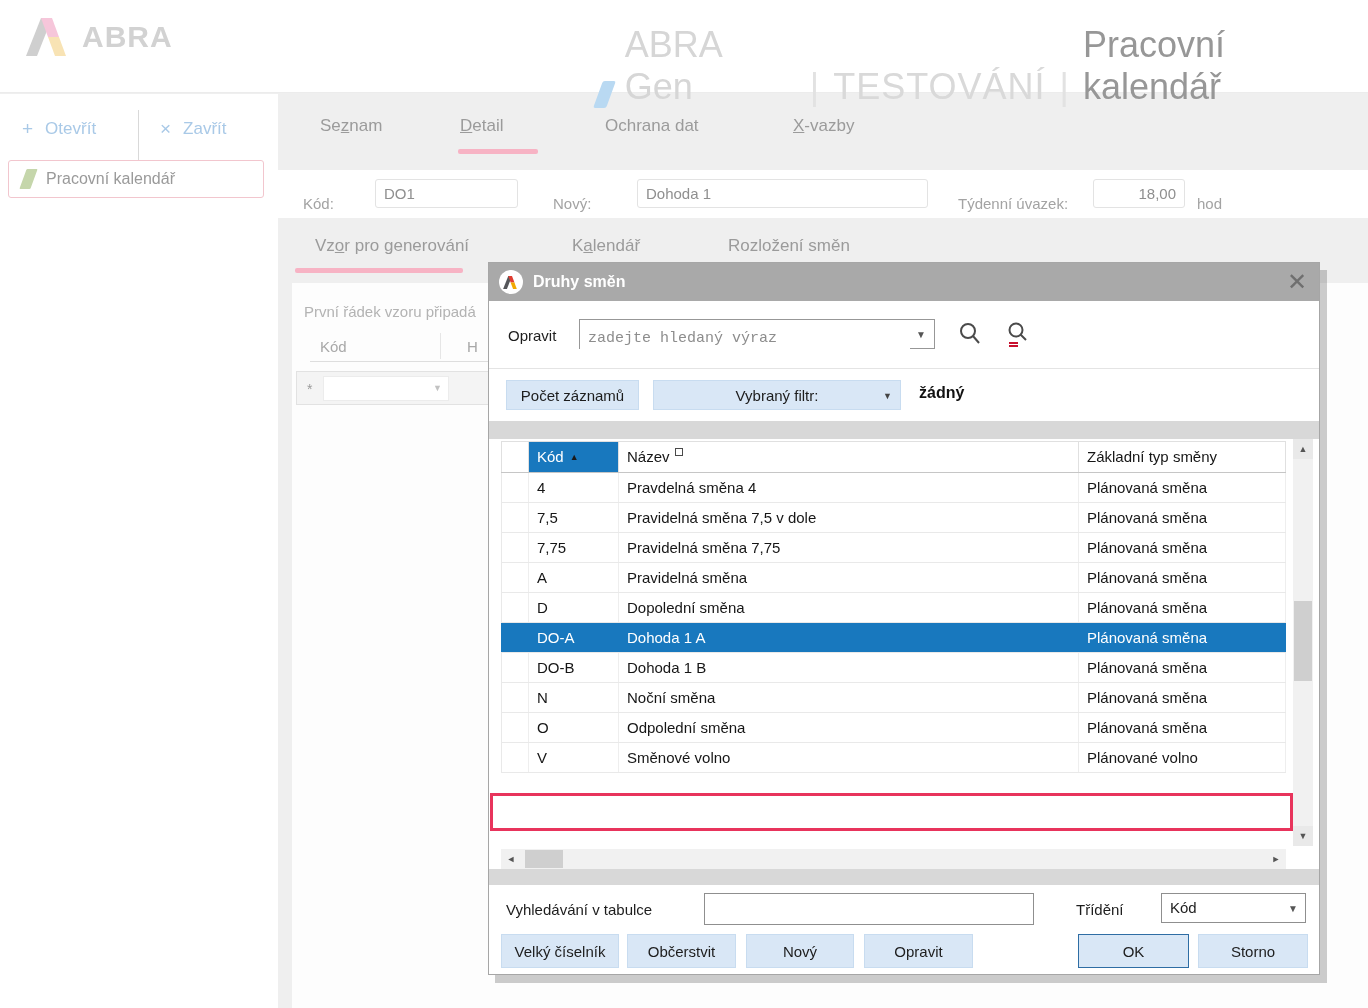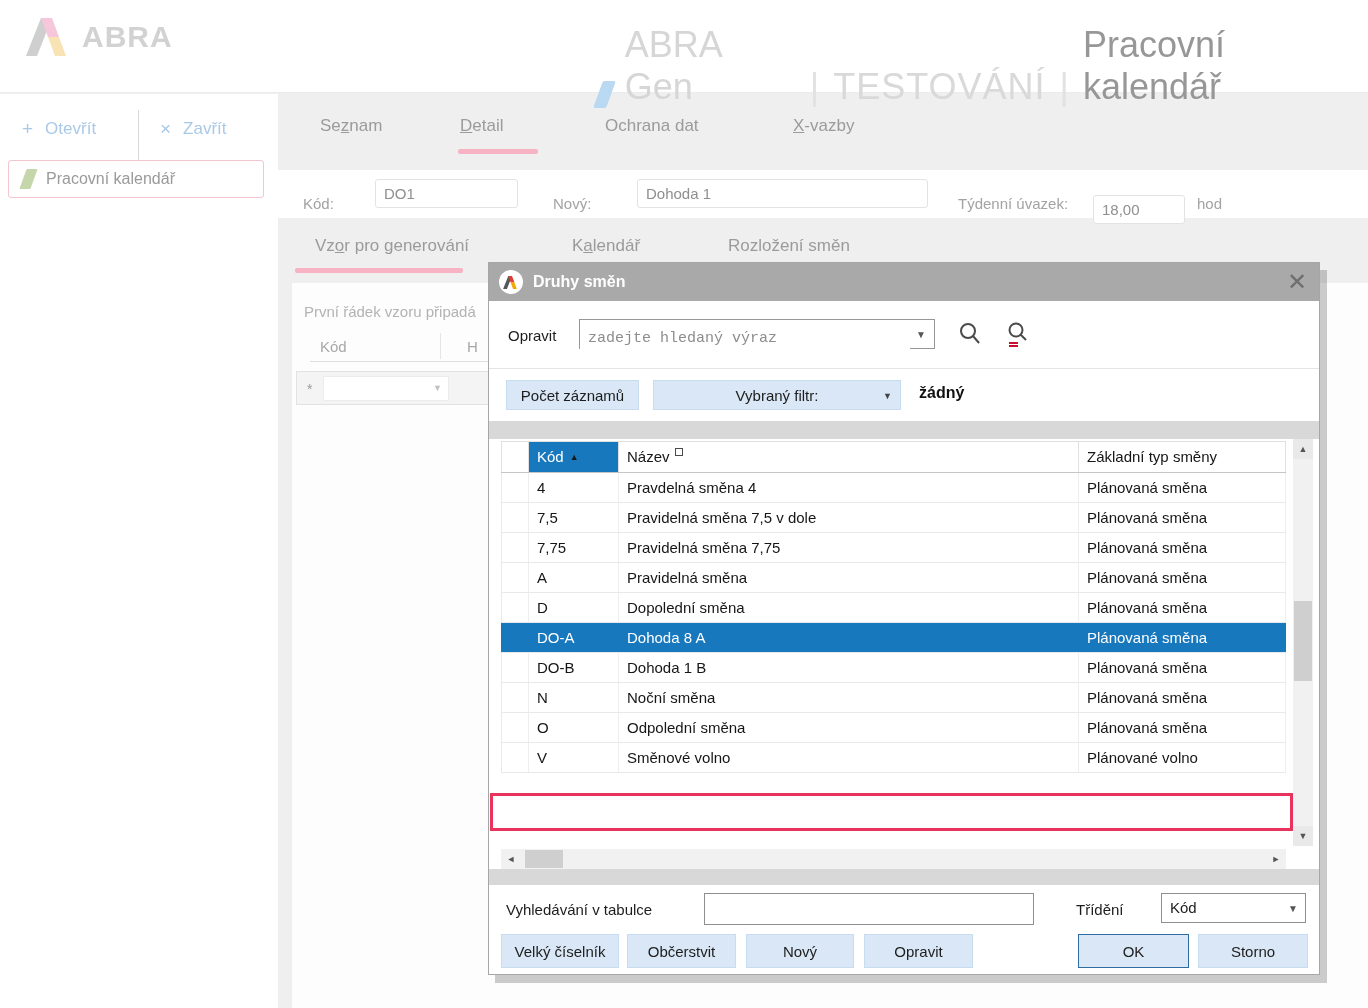--- a/index.html
+++ b/index.html
@@ -189,21 +189,21 @@
     <span class="tab" style="left:515px"><span class="pre"></span><span class="key">X</span><span class="post">-vazby</span></span>
     <div class="tab-underline" style="left:180px; width:80px;"></div>
   </div>
 
   <div class="formstrip">
     <span class="fld-label" style="left:25px">Kód:</span>
     <input class="txt" style="left: 97px; width: 143px;" value="DO1">
     <span class="fld-label" style="left:275px">Nový:</span>
     <input class="txt" style="left: 359px; width: 291px;" value="Dohoda 1">
     <span class="fld-label" style="left:680px">Týdenní úvazek:</span>
-    <input class="txt" style="left: 815px; width: 92px;  margin-top: 16px;" value="18,00">
+    <input class="txt" style="left: 815px; width: 92px; text-align: right;" value="18,00">
     <span class="fld-label" style="left:919px">hod</span>
   </div>
 
   <div class="subtabbar">
     <span class="subtab" style="left:37px"><span class="pre">Vz</span><span class="key">o</span><span class="post">r pro generování</span></span>
     <span class="subtab" style="left:294px"><span class="pre">K</span><span class="key">a</span><span class="post">lendář</span></span>
     <span class="subtab" style="left:450px"><span class="pre">Rozložení směn</span><span class="key"></span><span class="post"></span></span>
     <div class="subtab-underline" style="left:17px; width:168px;"></div>
   </div>
 
@@ -308,21 +308,21 @@
   <div class="trow">
     <div class="cell c-sel"></div>
     <div class="cell c-kod">D</div>
     <div class="cell c-nazev">Dopolední směna</div>
     <div class="cell c-typ">Plánovaná směna</div>
   </div>
 
   <div class="trow selected">
     <div class="cell c-sel"></div>
     <div class="cell c-kod">DO-A</div>
-    <div class="cell c-nazev">Dohoda 8 A</div>
+    <div class="cell c-nazev">Dohoda 1 A</div>
     <div class="cell c-typ">Plánovaná směna</div>
   </div>
 
   <div class="trow">
     <div class="cell c-sel"></div>
     <div class="cell c-kod">DO-B</div>
     <div class="cell c-nazev">Dohoda 1 B</div>
     <div class="cell c-typ">Plánovaná směna</div>
   </div>
 

